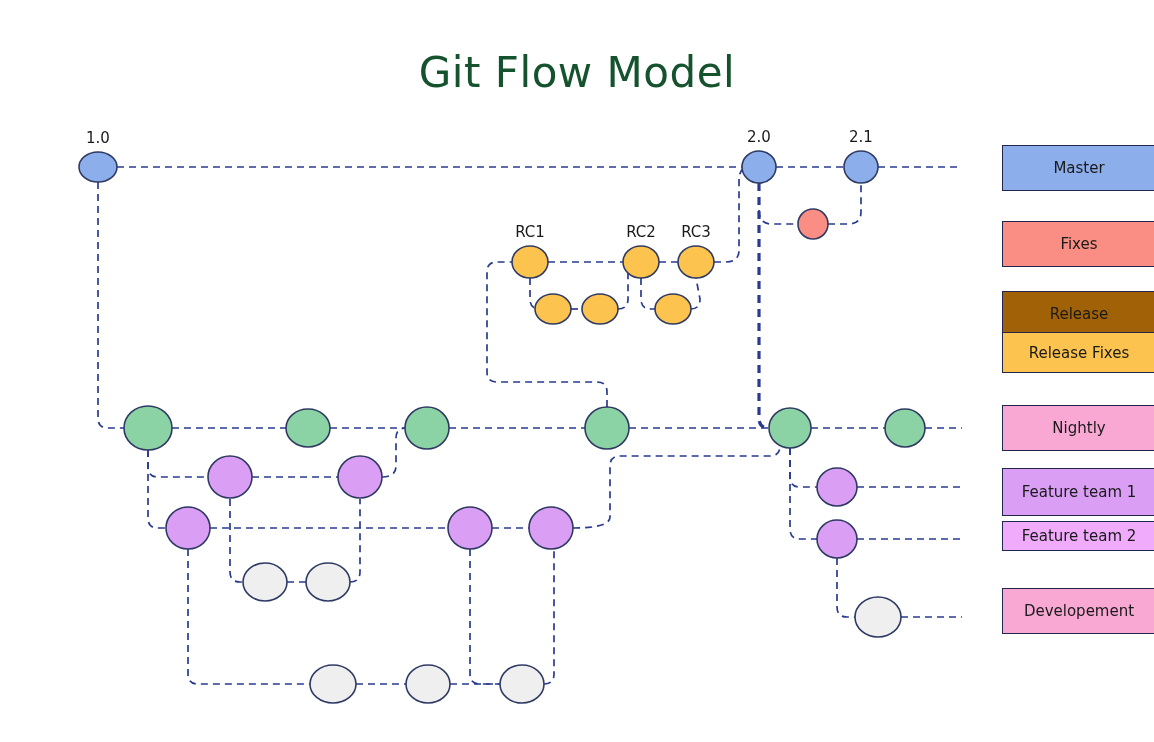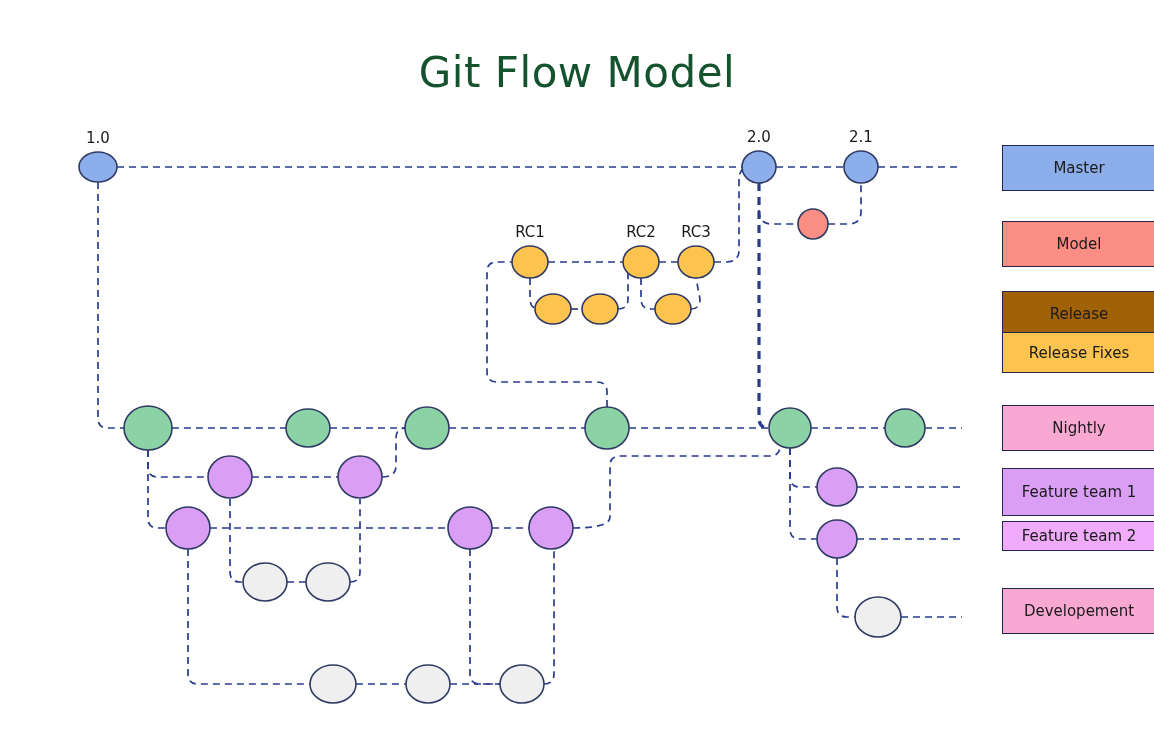--- a/index.html
+++ b/index.html
@@ -166,21 +166,21 @@
         <text x="641" y="237" class="node-label" fill="#1A1A1A">RC2</text>
         <text x="696" y="237" class="node-label" fill="#1A1A1A">RC3</text>
       </g>
   </svg>
 
   <div id="legend">
       <div class="legend-box" style="left: 962px; top: 145px; height: 46px; background: rgb(140, 174, 234); border-color: rgb(34, 38, 74);">
         <span>Master</span>
       </div>
       <div class="legend-box" style="left: 962px; top: 221px; height: 46px; background: rgb(250, 142, 132); border-color: rgb(34, 38, 74);">
-        <span>Model</span>
+        <span>Fixes</span>
       </div>
       <div class="legend-box" style="left: 962px; top: 291px; height: 46px; background: #a16207; border-color: rgb(34, 38, 74);">
         <span>Release</span>
       </div>
       <div class="legend-box" style="left: 962px; top: 332px; height: 41px; background: rgb(252, 196, 78); border-color: rgb(34, 38, 74); justify-content: center;">
         <span>Release Fixes</span>
       </div>
       <div class="legend-box" style="left: 962px; top: 405px; height: 46px; background: #f9a8d4; border-color: rgb(34, 38, 74);">
         <span>Nightly</span>
       </div>

